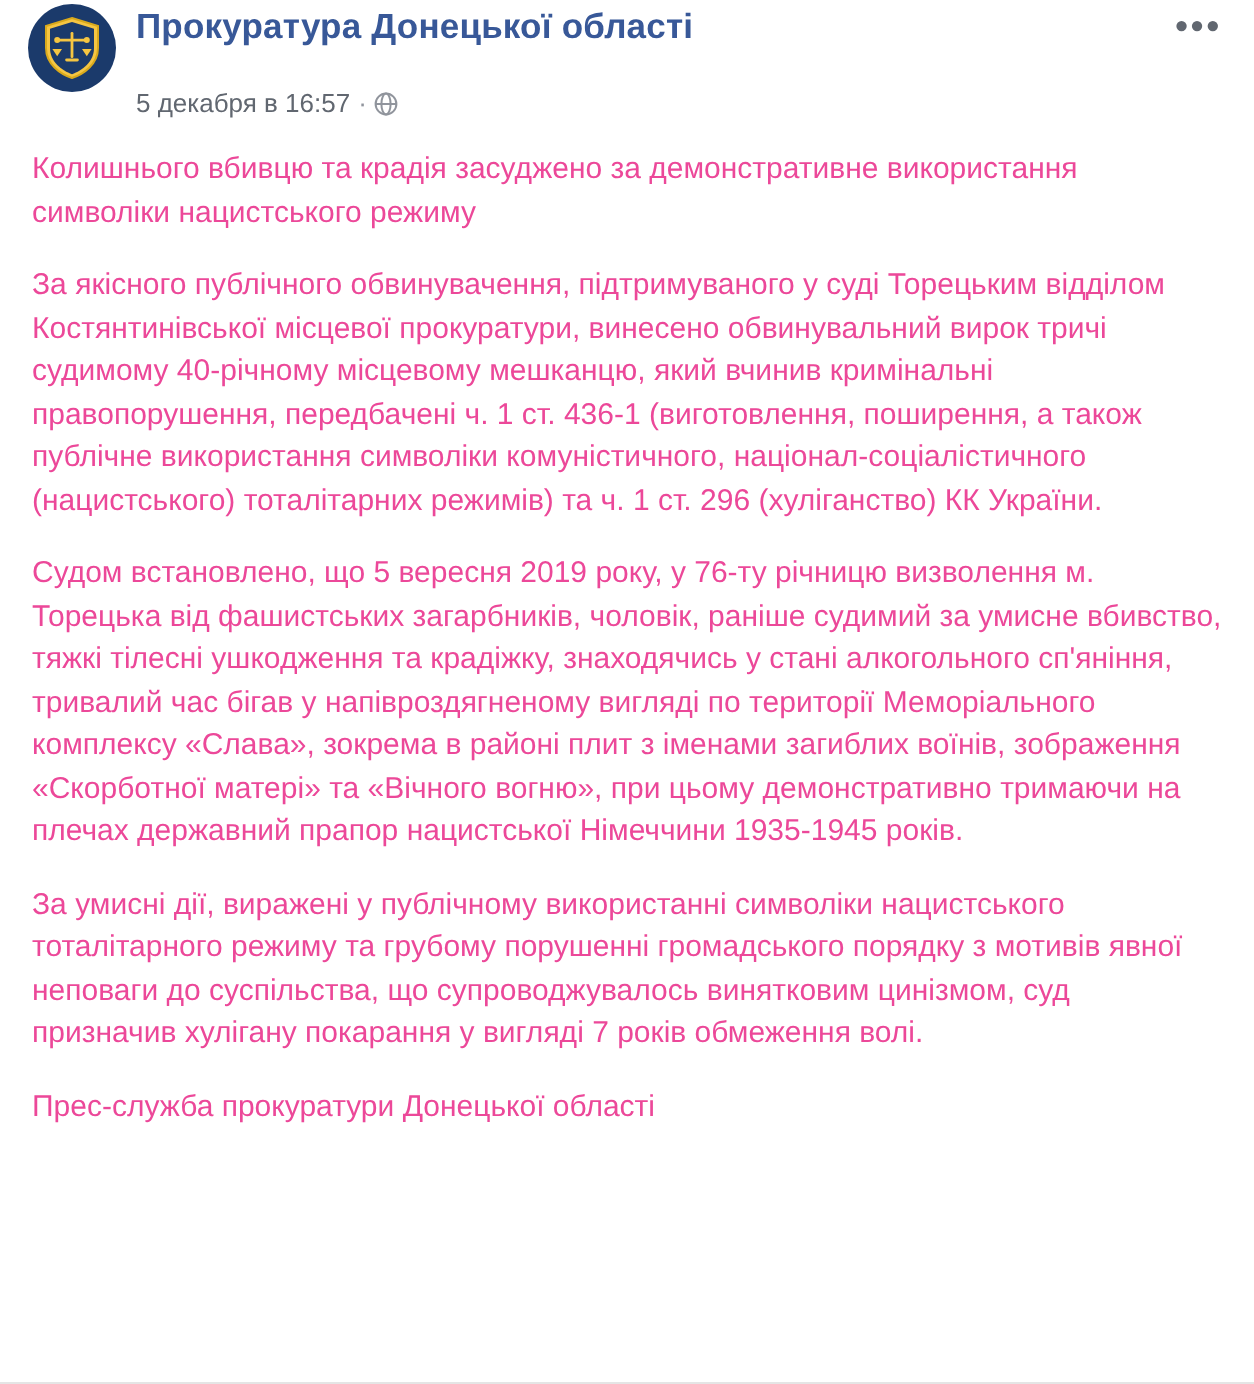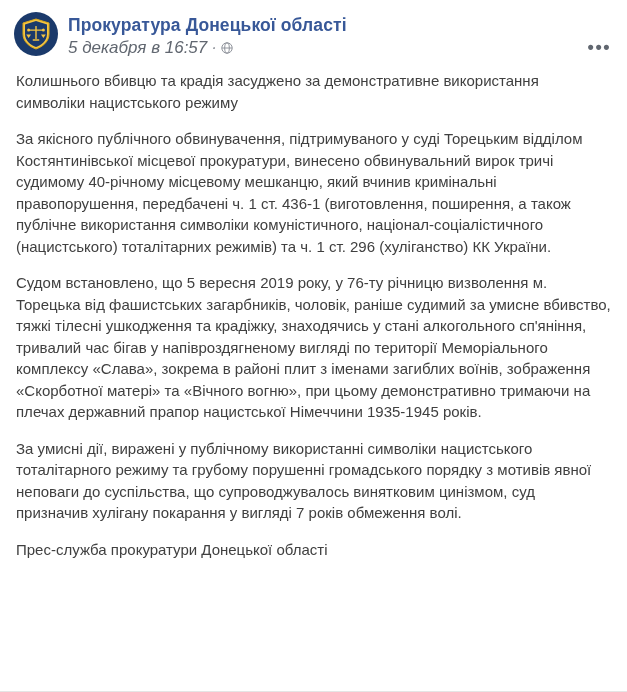--- a/index.html
+++ b/index.html
@@ -14,22 +14,22 @@
   .post {
     width: 627px;
     height: 692px;
     box-sizing: border-box;
     background: #ffffff;
     position: relative;
     overflow: hidden;
   }
   .post-header {
     display: flex;
-    align-items: flex-end;
-    padding: 12px 14px 4px 14px;
+    align-items: flex-start;
+    padding: 2px 14px 4px 14px;
     box-sizing: border-box;
   }
   .avatar {
     width: 44px;
     height: 44px;
     border-radius: 50%;
     background: #1b3a6b;
     flex: 0 0 44px;
     position: relative;
     overflow: hidden;
@@ -50,25 +50,24 @@
     color: #385898;
     font-size: 17.5px;
     font-weight: bold;
     line-height: 21px;
     letter-spacing: 0.1px;
     white-space: nowrap;
   }
   .meta-row {
     display: flex;
     align-items: center;
-    margin-top: 4px;
+    margin-top: 20px;
     color: #616770;
-    font-size: 17px;
+    font-size: 13px;
     line-height: 16px;
-    font-style: italic;
   }
   .meta-sep {
     margin: 0 4px;
     color: #90949c;
   }
   .globe-icon {
     display: inline-flex;
     align-items: center;
     color: #90949c;
   }
@@ -78,21 +77,21 @@
     font-size: 18px;
     letter-spacing: 1.5px;
     line-height: 18px;
     padding: 2px 2px 0 8px;
     cursor: pointer;
     font-weight: bold;
   }
   .post-body {
     padding: 10px 16px 0 16px;
     box-sizing: border-box;
-    color: #404040;
+    color: #ec4899;
     font-size: 15px;
     line-height: 21.5px;
   }
   .post-body p {
     margin: 0 0 15px 0;
   }
   .post-body p:last-child {
     margin-bottom: 0;
   }
   .bottom-rule {

